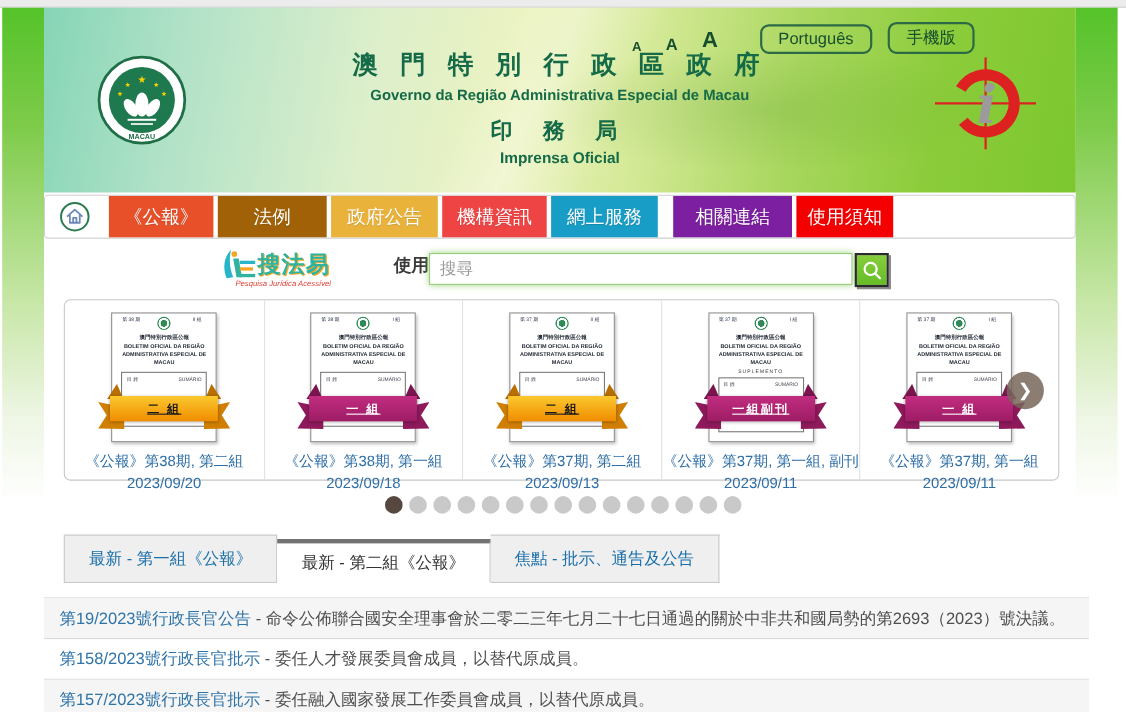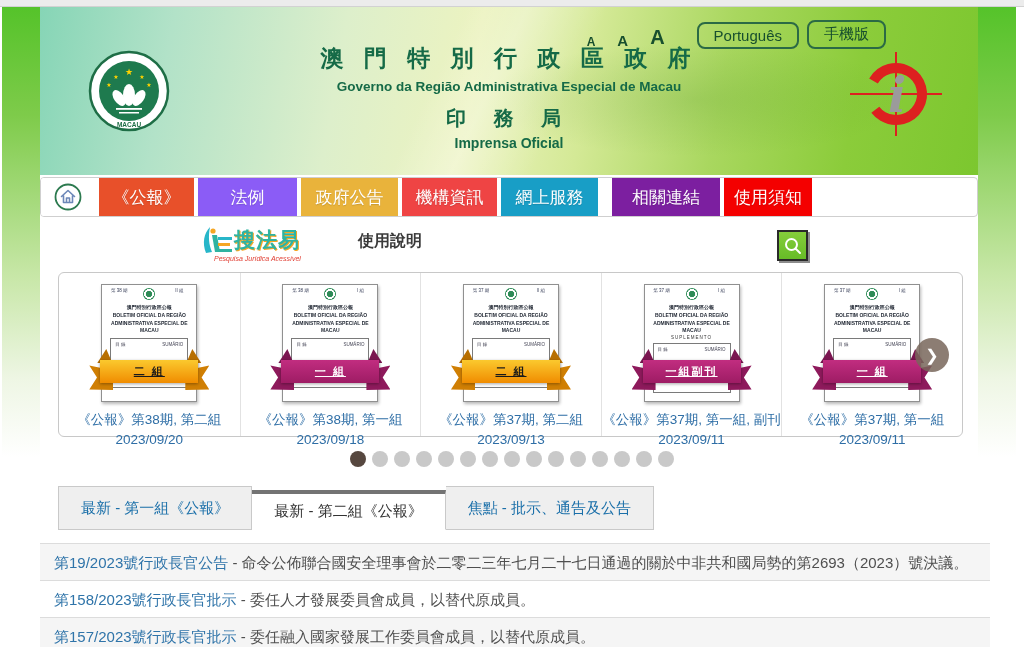--- a/index.html
+++ b/index.html
@@ -32,21 +32,21 @@
   .bt-pt { font-size:13.5px; font-weight:bold; margin-top:5px; }
   .bt-dept { font-size:20px; font-weight:bold; letter-spacing:11px; margin-top:11px; }
   .bt-dept2 { font-size:14px; font-weight:bold; margin-top:3px; }
   .banner-tools { position:absolute; top:13px; right:92px; display:flex;
     align-items:flex-end; z-index:3; }
   .fs { color:#174f2e; text-decoration:none; font-weight:bold; cursor:pointer; }
   .fs1 { font-size:12px; margin-right:22px; }
   .fs2 { font-size:15px; margin-right:22px; }
   .fs3 { font-size:20px; margin-right:24px; }
   .hdr-btn { border:2px solid #2b6a45; border-radius:8px; background:transparent;
-    color:#174f2e; font-size:15px; padding:3px 15px; margin-left:8px; cursor:pointer;
+    color:#174f2e; font-size:15px; padding:3px 15px; margin-left:14px; cursor:pointer;
     font-family:inherit; }
   .ilogo { position:absolute; left:810px; top:45px; z-index:2; }
 
   
   .nav { position:absolute; left:40px; top:177px; width:938px; height:40px;
     background:#fff; border:1px solid #cfcfcf; border-radius:4px;
     display:flex; gap:4px; align-items:stretch; overflow:hidden; }
   .home-btn { width:54px; background:#fff; border:none; display:flex;
     align-items:center; justify-content:center; cursor:pointer; }
   .nav-btn { border:none; color:#fff; font-size:17px; font-family:inherit;
@@ -190,21 +190,21 @@
   </div>
 
   <nav class="nav">
     <button class="home-btn">
       <svg width="28" height="28" viewBox="0 0 28 28">
         <circle cx="14" cy="14" r="12.5" fill="#fff" stroke="#2c7a4f" stroke-width="1.8"></circle>
         <path d="M7.5 13.5 L14 7.5 L20.5 13.5 M9.5 12.5 V19.5 H18.5 V12.5 M12.5 19.5 V15 H15.5 V19.5" fill="none" stroke="#6c87b8" stroke-width="1.6" stroke-linecap="round" stroke-linejoin="round"></path>
       </svg>
     </button>
     <button class="nav-btn" style="background-color: rgb(232, 80, 42);">《公報》</button>
-    <button class="nav-btn" style="background-color: #8b5cf6;">法例</button>
+    <button class="nav-btn" style="background-color: #a16207;">法例</button>
     <button class="nav-btn" style="background-color: rgb(233, 179, 59);">政府公告</button>
     <button class="nav-btn" style="background-color: #ef4444;">機構資訊</button>
     <button class="nav-btn" style="background-color: rgb(24, 158, 198);">網上服務</button>
     <button class="nav-btn" style="background-color: rgb(124, 31, 160);">相關連結</button>
     <button class="nav-btn" style="background-color: rgb(244, 0, 0);">使用須知</button>
   </nav>
 
   <div class="search-row">
     <div class="soufayi">
       <svg width="34" height="30" viewBox="0 0 34 30">
@@ -212,20 +212,21 @@
         <circle cx="13" cy="6" r="2.6" fill="#f5a623"></circle>
         <path d="M12 10 L15 27 L20 27 L17 10 Z" fill="#2fb3a1"></path>
         <rect x="18" y="12" width="14" height="3" fill="#27b6c9"></rect>
         <rect x="18" y="18" width="12" height="3" fill="#f5a623"></rect>
         <rect x="18" y="24" width="14" height="3" fill="#2fb3a1"></rect>
       </svg>
       <span class="soufayi-text">搜法易</span>
       <span class="soufayi-sub">Pesquisa Jurídica Acessível</span>
     </div>
     <a class="help-link">使用說明</a>
+    <input class="search-input" type="text" placeholder="搜尋" style="">
     <button class="search-btn">
       <svg width="18" height="18" viewBox="0 0 18 18">
         <circle cx="7.5" cy="7.5" r="5.5" fill="none" stroke="#ffffff" stroke-width="2"></circle>
         <line x1="11.5" y1="11.5" x2="16" y2="16" stroke="#ffffff" stroke-width="2" stroke-linecap="round"></line>
       </svg>
     </button>
   </div>
 
   <div class="carousel">
 

